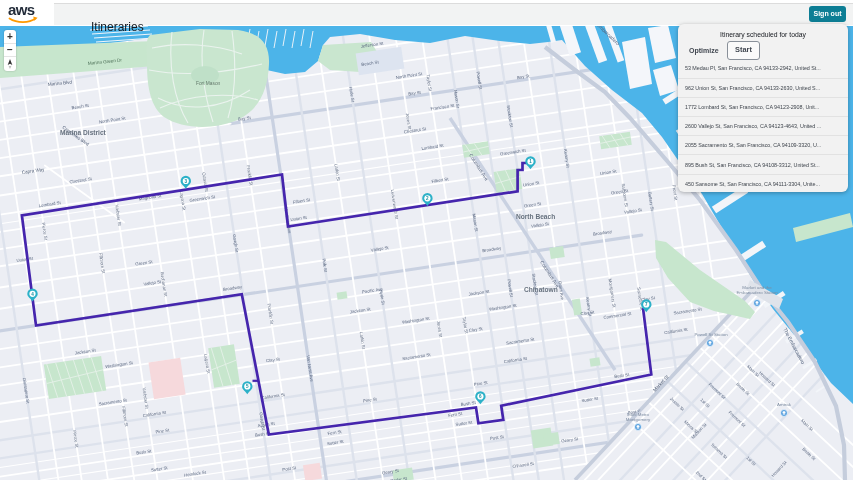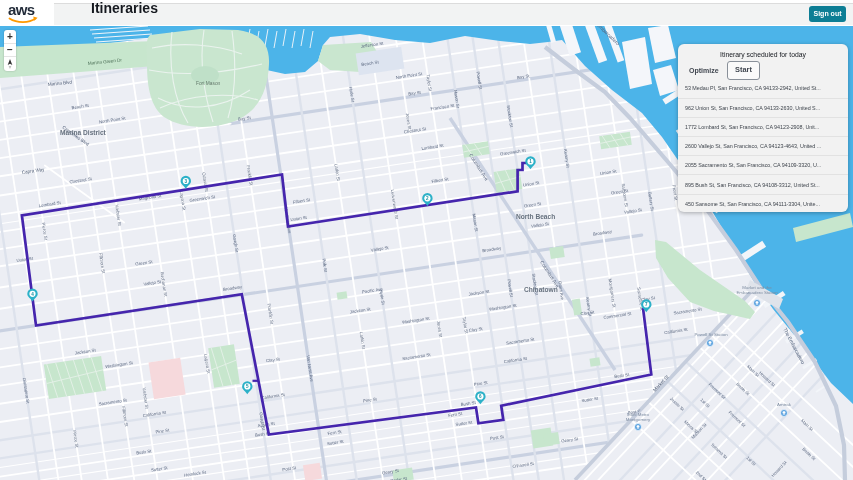--- a/index.html
+++ b/index.html
@@ -468,37 +468,37 @@
 
 <div class="abs" style="left:0;top:0;width:853px;height:26px;background:#fff;">
 <div class="abs" style="left:54px;top:3px;width:799px;height:22px;background:#f2f3f3;border-top:1px solid #dcdcdc;box-sizing:border-box;"></div>
 
 <svg class="abs" style="left:8px;top:3px" width="34" height="21" viewBox="0 0 34 21">
 <text x="0" y="12" font-family="Liberation Sans,sans-serif" font-size="15" font-weight="bold" fill="#222b39" letter-spacing="-0.6">aws</text>
 <path d="M1.5,15.5 C9,20.3 21,20.3 27.5,15.6" fill="none" stroke="#f90" stroke-width="1.8" stroke-linecap="round"></path>
 <path d="M25.2,13.5 L29.6,14.7 L26.2,17.8 Z" fill="#f90"></path>
 </svg>
 
-<div class="abs" style="left:91px;top:0;font-size:14px;font-weight:bold;color:#16191f;">Itineraries</div>
+<div class="abs" style="left:91px;top:20px;font-size:12px;font-weight:normal;color:#16191f;">Itineraries</div>
 
 <div class="abs" style="left:809px;top:6px;width:37px;height:16px;background:#0d7e95;border-radius:3px;color:#fff;font-size:7px;font-weight:bold;text-align:center;line-height:16px;">Sign out</div>
 </div>
 
 <div class="abs" style="left:4px;top:30px;width:12px;height:41px;background:#fff;border-radius:3px;box-shadow:0 0 2px rgba(0,0,0,0.25);">
 <div class="abs" style="left:0;top:0;width:12px;height:13px;color:#333;font-size:10px;font-weight:bold;text-align:center;line-height:13px;">+</div>
 <div class="abs" style="left:0;top:13px;width:12px;height:13px;border-top:1px solid #e4e4e4;color:#333;font-size:10px;font-weight:bold;text-align:center;line-height:12px;box-sizing:border-box;">−</div>
 <div class="abs" style="left:0;top:26px;width:12px;height:15px;border-top:1px solid #e4e4e4;box-sizing:border-box;">
 <svg width="12" height="14" viewBox="0 0 12 14">
         <path d="M6,2 L8.3,8 L6,6.8 L3.7,8 Z" fill="#333"></path>
         <path d="M6,12 L7.6,8.4 L6,9.2 L4.4,8.4 Z" fill="#bbb"></path>
       </svg>
 </div>
   </div>
 
-<div class="abs" style="left:678px;top:44px;width:170px;height:168px;background:#f2f2f2;border-radius:6px;overflow:hidden;box-shadow:0 1px 4px rgba(0,0,0,0.3);">
+<div class="abs" style="left:678px;top:24px;width:170px;height:168px;background:#f2f2f2;border-radius:6px;overflow:hidden;box-shadow:0 1px 4px rgba(0,0,0,0.3);">
 
 <div class="abs" style="left:0;top:7px;width:170px;text-align:center;font-size:6.8px;color:#16191f;">Itinerary scheduled for today</div>
 
 <div class="abs" style="left:11px;top:18px;width:38px;height:17px;font-size:7px;font-weight:bold;color:#414750;line-height:17px;">Optimize</div>
 
 <div class="abs" style="left:49px;top:17px;width:31px;height:17px;border:1px solid #899099;border-radius:3px;font-size:7.4px;font-weight:bold;color:#414750;text-align:center;line-height:16px;background:#fafafa;">Start</div>
 
 <div class="abs" style="left:0;top:34.5px;width:170px;">
 <div style="height:19.2px;box-sizing:border-box;font-size:5.4px;letter-spacing:-0.04px;color:#3f454d;padding-left:7px;display:flex;align-items:center;white-space:nowrap;overflow:hidden;">53 Medau Pl, San Francisco, CA 94133-2942, United St...</div>
 <div style="height:19.2px;border-top:1px solid #e2e2e2;box-sizing:border-box;font-size:5.4px;letter-spacing:-0.04px;color:#3f454d;padding-left:7px;display:flex;align-items:center;white-space:nowrap;overflow:hidden;">962 Union St, San Francisco, CA 94133-2630, United S...</div>

